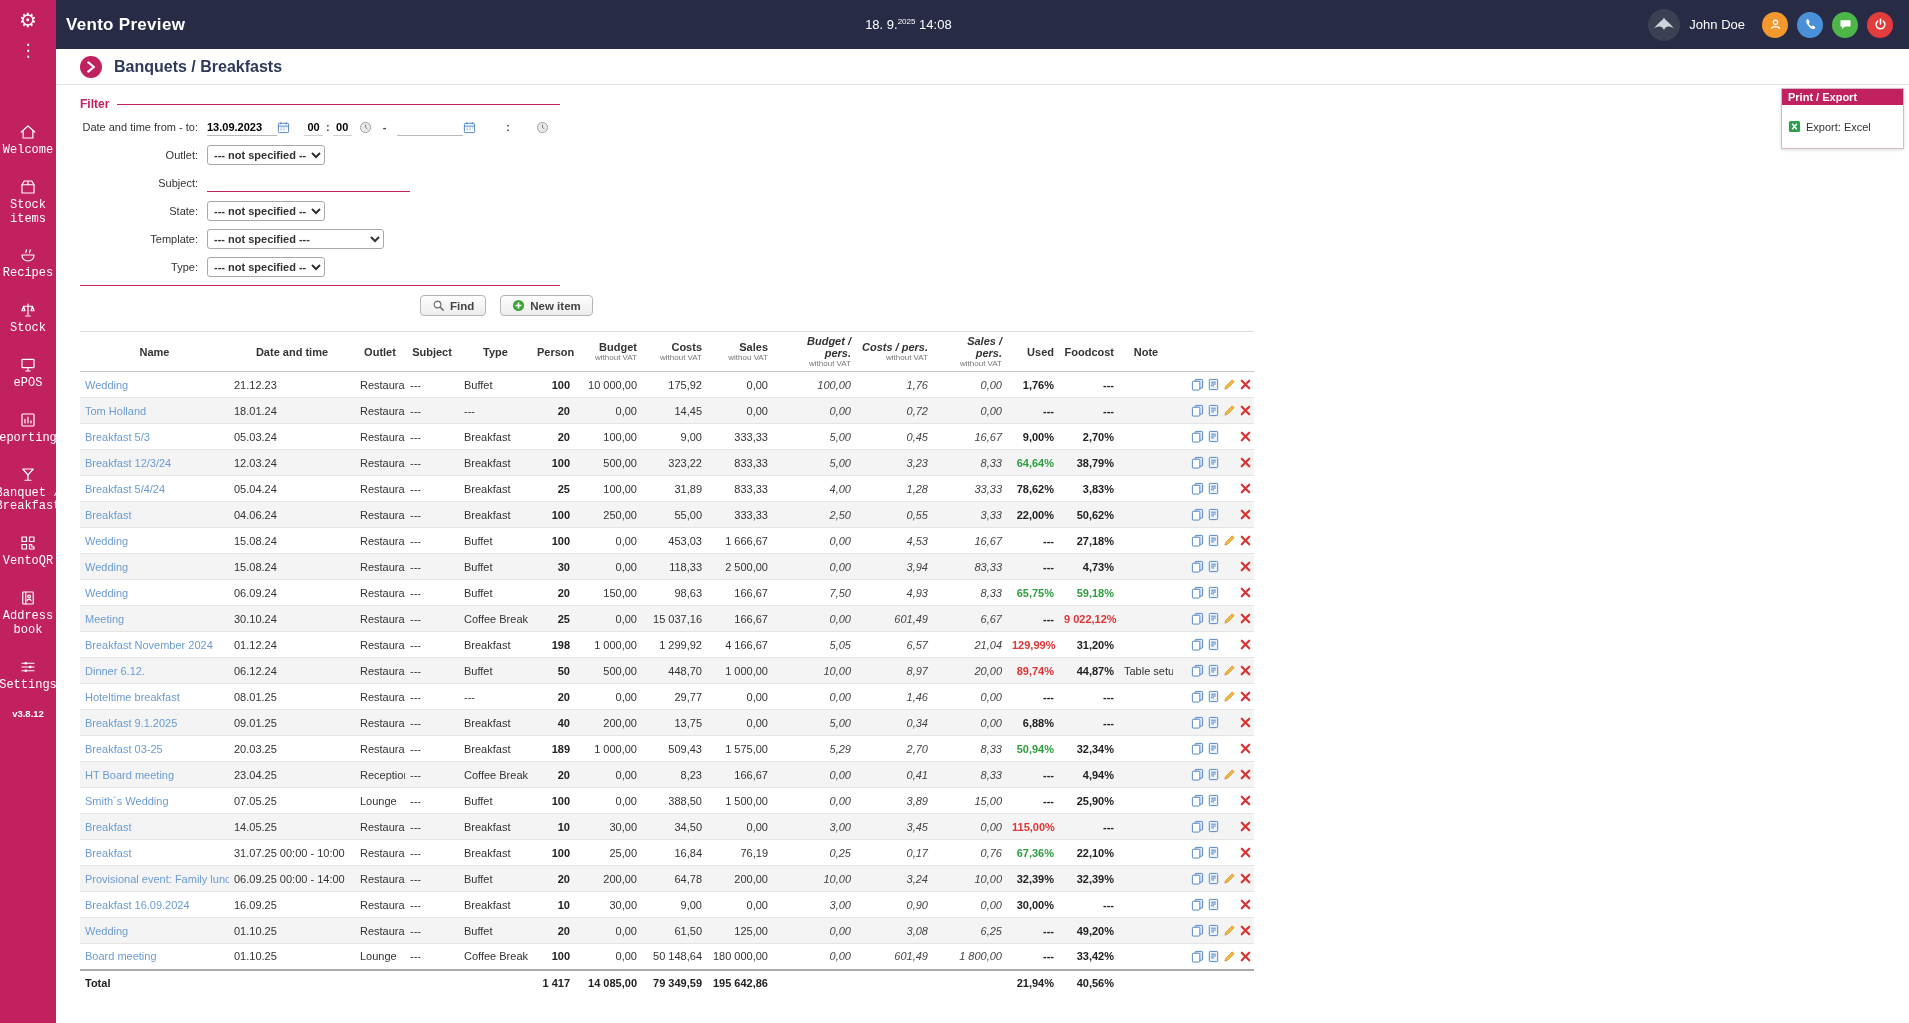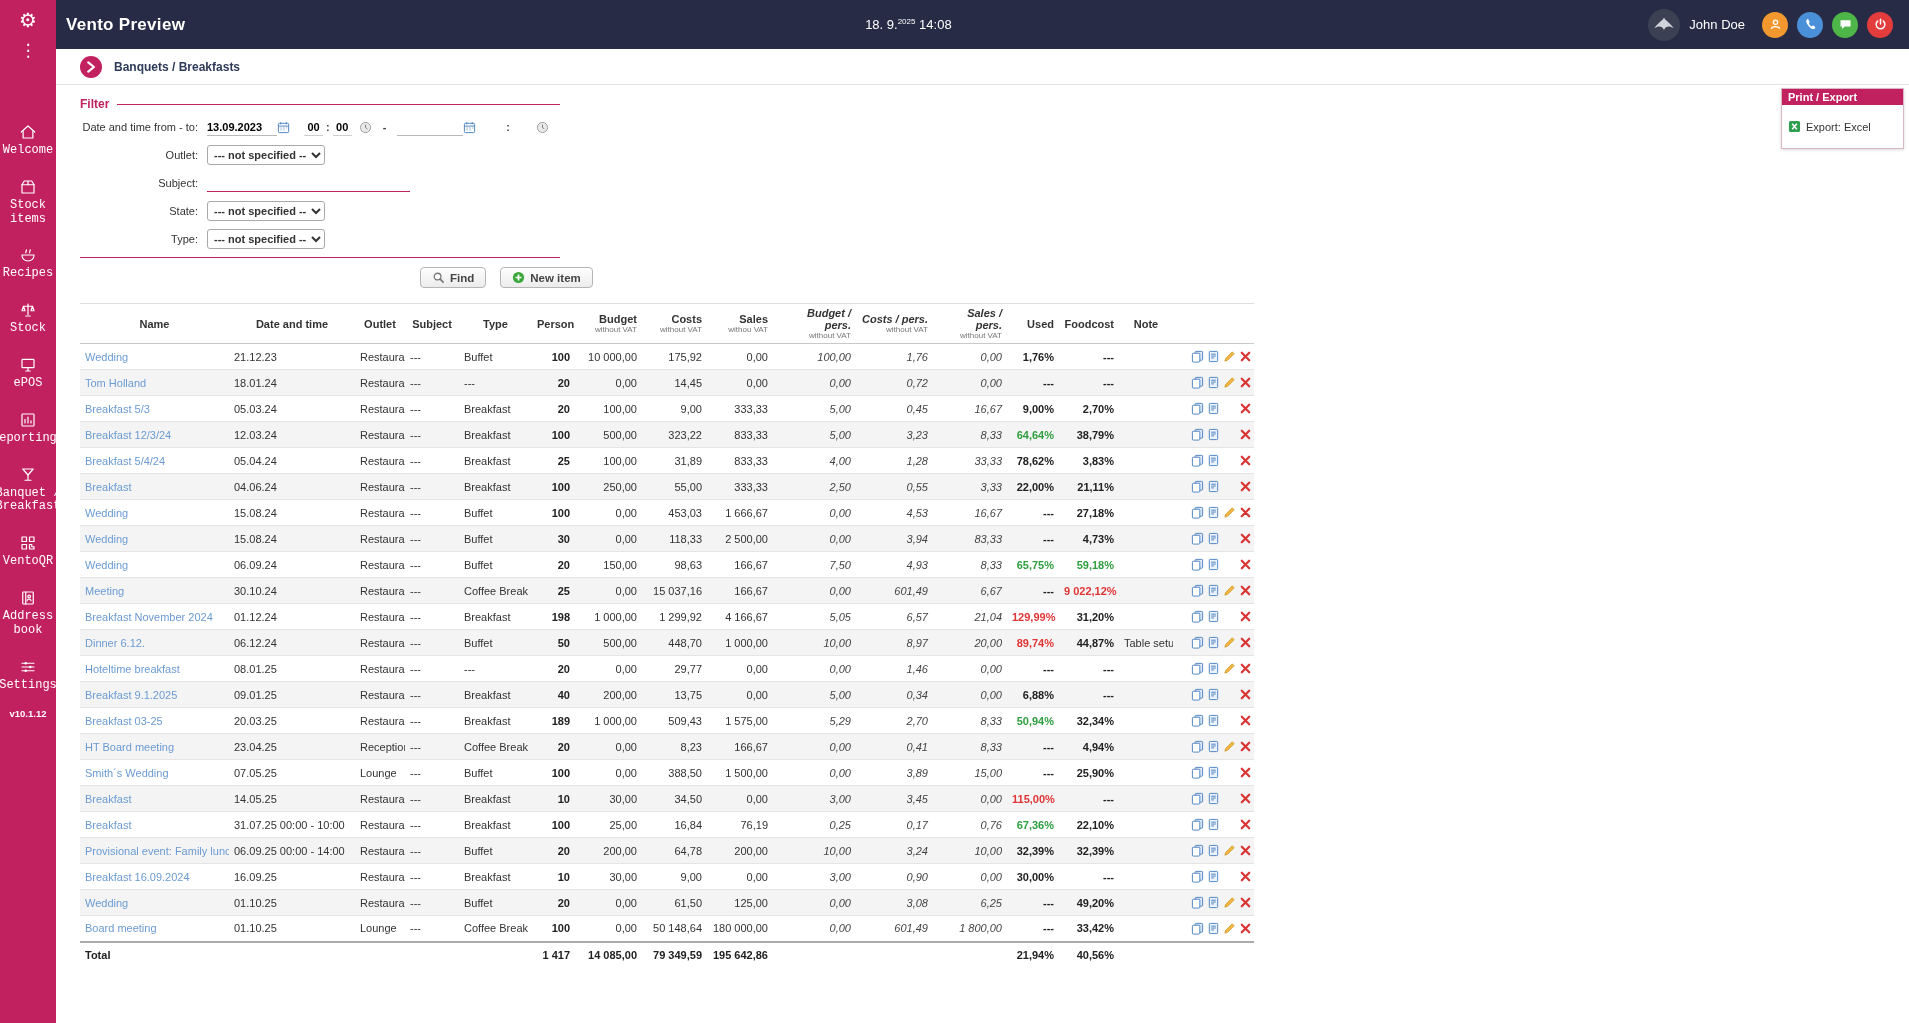--- a/index.html
+++ b/index.html
@@ -29,21 +29,21 @@
   .topbar-right { margin-left:auto; display:flex; align-items:center; gap:9px; }
   .avatar { width:32px; height:32px; border-radius:50%; background:#3b4152; display:flex; align-items:center; justify-content:center; overflow:hidden; }
   .avatar svg { width:26px; height:26px; }
   .user-name { font-size:13px; margin-right:8px; }
   .circle-btn { width:26px; height:26px; border-radius:50%; display:flex; align-items:center; justify-content:center; cursor:pointer; }
   .circle-btn svg { width:15px; height:15px; }
   .cb-orange { background:#f2982f; } .cb-blue { background:#4a90d9; } .cb-green { background:#4eb648; } .cb-red { background:#e23c3c; }
 
   .titlebar { height:36px; background:#fff; border-bottom:1px solid #e2e2e2; display:flex; align-items:center; gap:12px; padding-left:24px; flex:none; }
   .title-arrow { width:22px; height:22px; display:block; }
-  .page-title { font-size:12px; font-weight:bold; color:#2e3a59;text-align:center; }
+  .page-title { font-size:16px; font-weight:bold; color:#2e3a59;text-align:center; }
 
   .content { position:relative; flex:1; padding:12px 0 0 24px; }
 
   
   .print-export { position:absolute; top:3px; right:5px; width:123px; background:#fff; border:1px solid #d9b7c6; box-shadow:0 1px 3px rgba(0,0,0,.15); font-size:11px; }
   .pe-head { background:#c22160; color:#fff; font-weight:bold; padding:2px 6px; cursor:pointer; }
   .pe-item { display:flex; align-items:center; gap:5px; padding:15px 6px; cursor:pointer; color:#333; }
   .pe-item svg { width:13px; height:13px; }
 
   
@@ -199,21 +199,21 @@
             <svg viewBox="0 0 24 24">
               <path d="M4 7 H20 M4 12 H20 M4 17 H20" fill="none" stroke="#fff" stroke-width="1.6" stroke-linecap="round" stroke-linejoin="round"></path>
               <circle cx="9" cy="7" r="1.8" fill="#fff"></circle>
               <circle cx="15" cy="12" r="1.8" fill="#fff"></circle>
               <circle cx="9" cy="17" r="1.8" fill="#fff"></circle>
             </svg>
           </span>
     <span class="sb-label">Settings</span>
   </div>
 </nav>
-    <div class="sb-version">v10.1.12</div>
+    <div class="sb-version">v3.8.12</div>
   </aside>
 
   <div class="main">
 
     <header class="topbar">
       <span class="topbar-title">Vento Preview</span>
       <span class="topbar-date"><span>18. 9.</span><sup>2025</sup> <span>14:08</span></span>
       <div class="topbar-right">
         <span class="avatar">
           <svg viewBox="0 0 24 24">
@@ -322,20 +322,24 @@
         <div class="f-row">
           <label class="f-label">Subject:</label>
           <input class="in-underline in-subject" style="">
         </div>
 
         <div class="f-row">
           <label class="f-label">State:</label>
           <select class="f-select sel-norm"><option>--- not specified ---</option></select>
         </div>
 
+        <div class="f-row">
+          <label class="f-label">Template:</label>
+          <select class="f-select sel-wide"><option>--- not specified ---</option></select>
+        </div>
 
         <div class="f-row">
           <label class="f-label">Type:</label>
           <select class="f-select sel-norm"><option>--- not specified ---</option></select>
         </div>
 
         <div class="filter-bottom"></div>
       </section>
 
       <div class="btn-row">
@@ -660,21 +664,21 @@
     <td>---</td>
     <td>Breakfast</td>
     <td>100</td>
     <td>250,00</td>
     <td>55,00</td>
     <td>333,33</td>
     <td>2,50</td>
     <td>0,55</td>
     <td>3,33</td>
     <td>22,00%</td>
-    <td>21,11%</td>
+    <td>50,62%</td>
     <td></td>
     <td class="c-actions">
       <span class="acts">
         <span class="act">
                     <svg viewBox="0 0 14 14">
                       <rect x="4.5" y="1.5" width="8" height="9.5" rx="1" fill="#dce9f7" stroke="#4a7fbf"></rect>
                       <rect x="1.5" y="3.5" width="8" height="9.5" rx="1" fill="#fff" stroke="#4a7fbf"></rect>
                     </svg>
                   </span>
         <span class="act">

